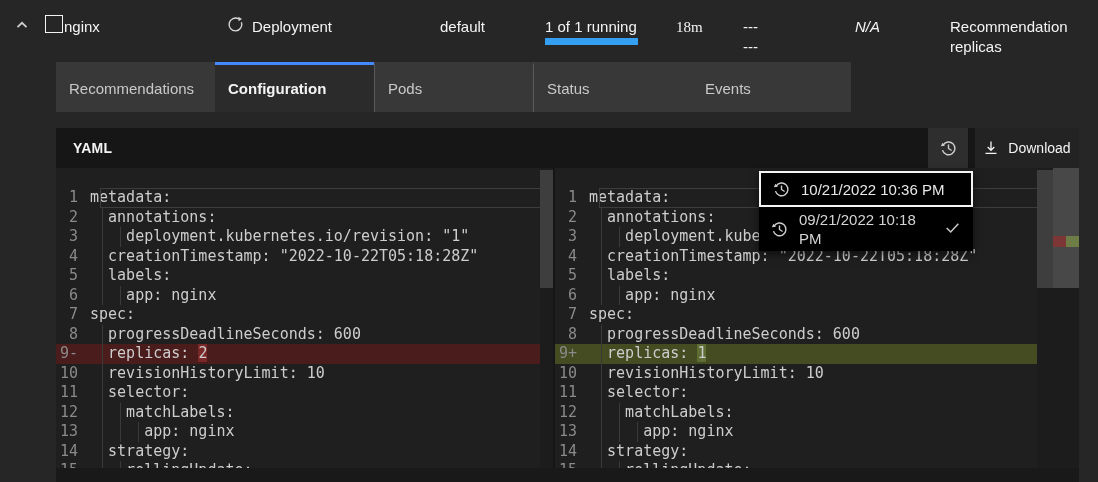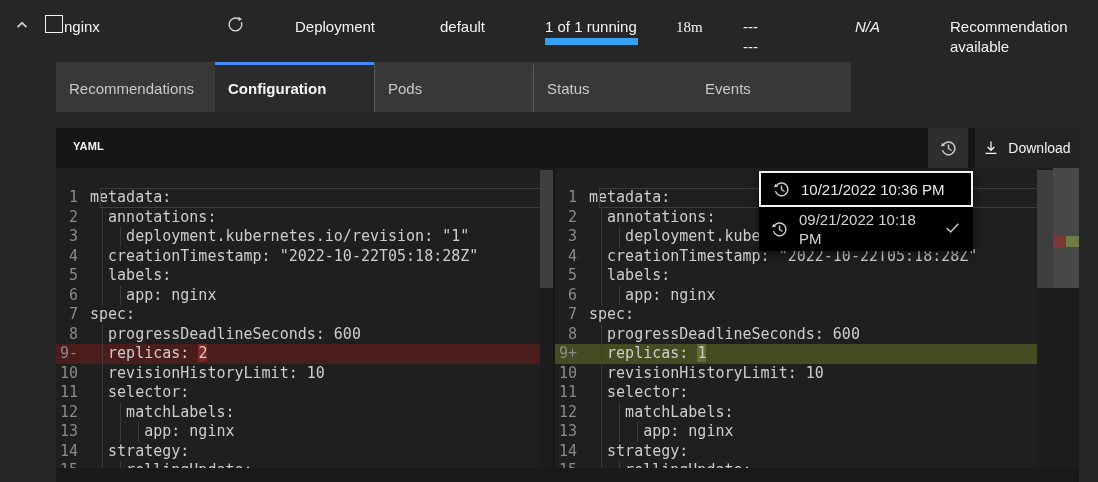--- a/index.html
+++ b/index.html
@@ -10,38 +10,38 @@
     font-family: "Liberation Sans", sans-serif;
     color: #f4f4f4;
   }
   
   .row1 { position:absolute; left:0; top:0; width:1098px; height:60px; font-size:15px; }
   .row1 .cell { position:absolute; top:17px; line-height:20px; color:#f4f4f4; }
   .chev-btn { position:absolute; left:14px; top:15px; width:20px; height:20px; background:none; border:none; cursor:pointer; }
   .cbx { position:absolute; left:45px; top:15px; width:18px; height:18px; border:1.5px solid #f4f4f4; background:transparent; display:inline-block; cursor:pointer; }
   .wname { left:64px; }
   .restart-ic { position:absolute; left:227px; top:16px; width:17px; height:17px; }
-  .kind { left:252px;margin-left:43px; }
+  .kind { left:252px; }
   .cluster { left:352px; width:60px; }
   .ns { left:440px; }
   .running { left:545px; }
   .runbar { position:absolute; left:545px; top:38px; width:93px; height:7px; background: var(--progress-blue, #35a0f2); }
   .age { left:676px;font-family:Liberation Serif, serif; }
   .usage { left:743px; }
   .navalue { left:855px;font-style:italic; }
   .reco { left:950px; width:140px; }
   
   .tabs { position:absolute; left:56px; top:62px; height:50px; display:flex; }
   .tab { width:159px; height:50px; background:var(--tab-bg,#383838); border-top:3px solid var(--tab-bg,#383838);
          display:flex; align-items:center; padding-left:13px; font-size:15px; color:#c9c9c9; cursor:pointer;text-align:right; }
   .tab.divider { border-left:1px solid #5a5a5a; }
   .tab.active { background:var(--tab-active-bg,#2b2b2b); border-top:3px solid var(--accent-blue,#4589ff); color:#f4f4f4; font-weight:bold; }
   
   .yaml-header { position:absolute; left:56px; top:128px; width:1023px; height:40px; background:var(--panel-bg,#161616); }
-  .yaml-title { position:absolute; left:17px; top:12px; font-size:11px; font-weight:bold; letter-spacing:.2px; }
+  .yaml-title { position:absolute; left:17px; top:12px; font-size:14px; font-weight:bold; letter-spacing:.2px; }
   .hist-btn { position:absolute; right:111px; top:0; width:40px; height:40px; background:#2e2e2e; border:none; cursor:pointer;
               display:flex; align-items:center; justify-content:center; }
   .dl-btn { position:absolute; right:0; top:0; width:104px; height:40px; background:#232323; border:none; cursor:pointer;
             display:flex; align-items:center; justify-content:center; gap:9px; color:#f4f4f4; font-size:14px; font-family:"Liberation Sans",sans-serif; }
   
   .editor { position:absolute; left:56px; top:168px; width:1023px; height:300px; background:var(--editor-bg,#1f1f1f); overflow:hidden; }
   .pane { position:absolute; top:0; height:100%; overflow:hidden; padding-top:20px; }
   .pane.left { left:0; width:497px; }
   .pane.right { left:499px; width:524px; }
   .pane-divider { position:absolute; left:497px; top:0; width:2px; height:100%; background:#161616; }
@@ -102,21 +102,21 @@
     <span class="cell kind">Deployment</span>
     <span class="cell ns">default</span>
     <span class="cell running">1 of 1 running</span>
     <span class="runbar"></span>
     <span class="cell age">18m</span>
     <span class="cell usage">
       <span>---</span><br>
       <span>---</span>
     </span>
     <span class="cell navalue">N/A</span>
-    <span class="cell reco">Recommendation available</span>
+    <span class="cell reco">Recommendation replicas</span>
   </div>
 
   <div class="tabs" id="tabs">
       <div class="tab">
         <span>Recommendations</span>
       </div>
       <div class="tab active">
         <span>Configuration</span>
       </div>
       <div class="tab divider">

